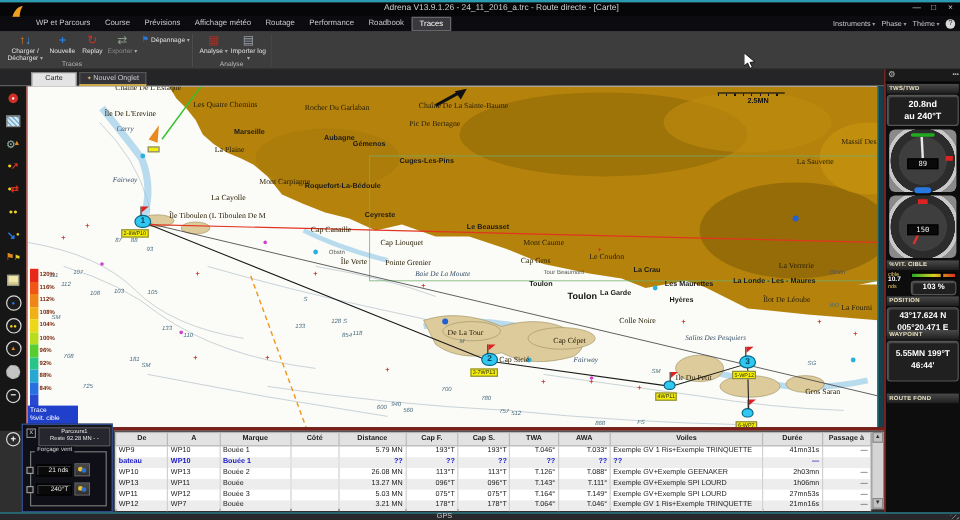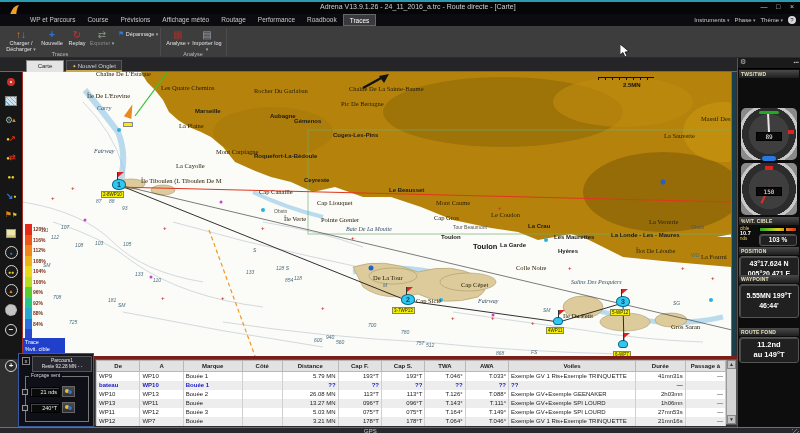--- a/index.html
+++ b/index.html
@@ -634,20 +634,24 @@
       <div class="tsbtn" style="bottom:0">▼</div>
     </div>
   </div>
 
   <div class="abs" id="sidebar">
     <div class="abs" id="minibar">
       <span style="position:absolute;left:2px;top:0;font-size:7px">⚙</span>
       <span style="position:absolute;right:2px;top:1px;font-size:5px">▪▪▪</span>
     </div>
     <div class="sb sbheader" style="top:12px">TWS/TWD</div>
+    <div class="sb sbvalue" style="top:21px">
+      <div>20.8nd</div>
+      <div>au 240°T</div>
+    </div>
 
     <div class="gauge" style="top:50px">
       <div class="needle" style="background:#e8e8e8;transform:rotate(-3deg)"></div>
       <div style="position:absolute;right:3px;top:22px;width:6px;height:4px;background:#d22"></div>
       <div style="position:absolute;left:18px;top:3px;width:20px;height:3px;background:#2a2;border-radius:2px"></div>
       <div class="lcd">89</div>
       <div style="position:absolute;left:50%;bottom:-1px;transform:translateX(-50%);width:14px;height:5px;background:#2878e0;border-radius:3px"></div>
     </div>
 
     <div class="gauge" style="top:105px">
@@ -671,24 +675,20 @@
     <div class="sb sbvalue" style="top:198px;font-size:7px">
       <div>43°17.624 N</div>
       <div>005°20.471 E</div>
     </div>
     <div class="sb sbheader" style="top:217px">WAYPOINT</div>
     <div class="sb sbvalue" style="top:226px;font-size:7px;padding:6px 0">
       <div>5.55MN 199°T</div>
       <div>46:44'</div>
     </div>
     <div class="sb sbheader" style="top:270px">ROUTE FOND</div>
-    <div class="sb sbvalue" style="top:279px">
-      <div>11.2nd</div>
-      <div>au 149°T</div>
-    </div>
   </div>
 
   <div class="abs" id="statusbar">
     <div class="abs" id="gps">GPS</div>
     <div class="abs" id="grip"></div>
   </div>
 
   <svg class="abs" id="cursor" width="10" height="14" viewBox="0 0 10 14">
     <polygon points="0,0 0,11 3,8.5 5,13 7,12 5,8 9,7.5" fill="#fff" stroke="#000" stroke-width="0.7"></polygon>
   </svg>

